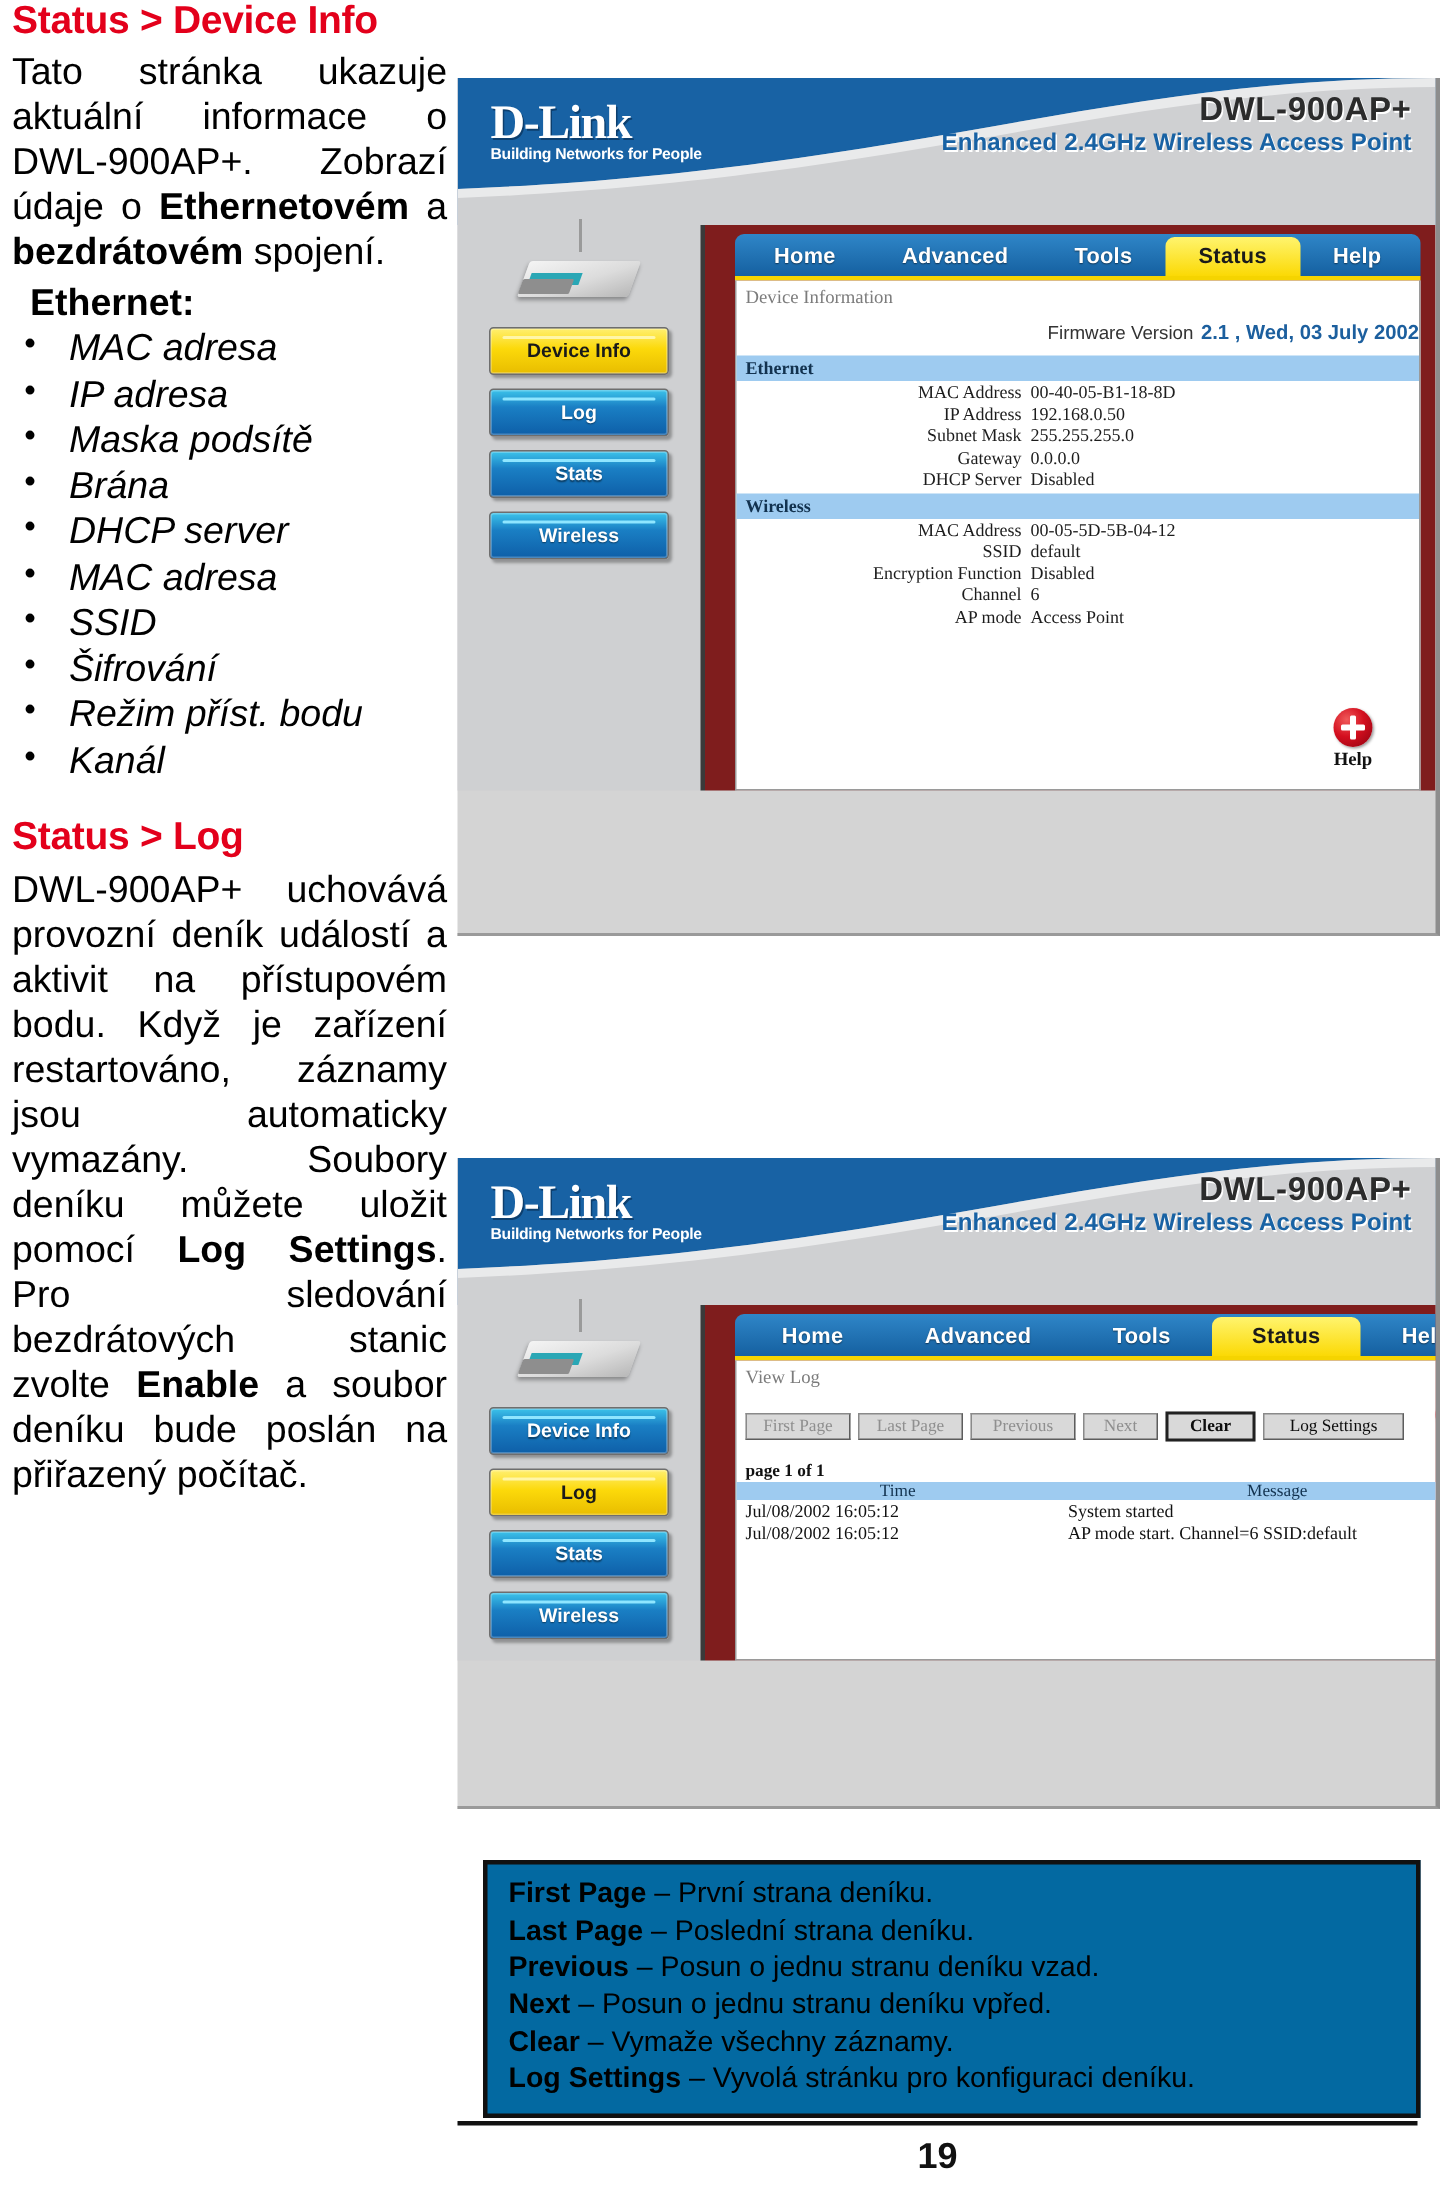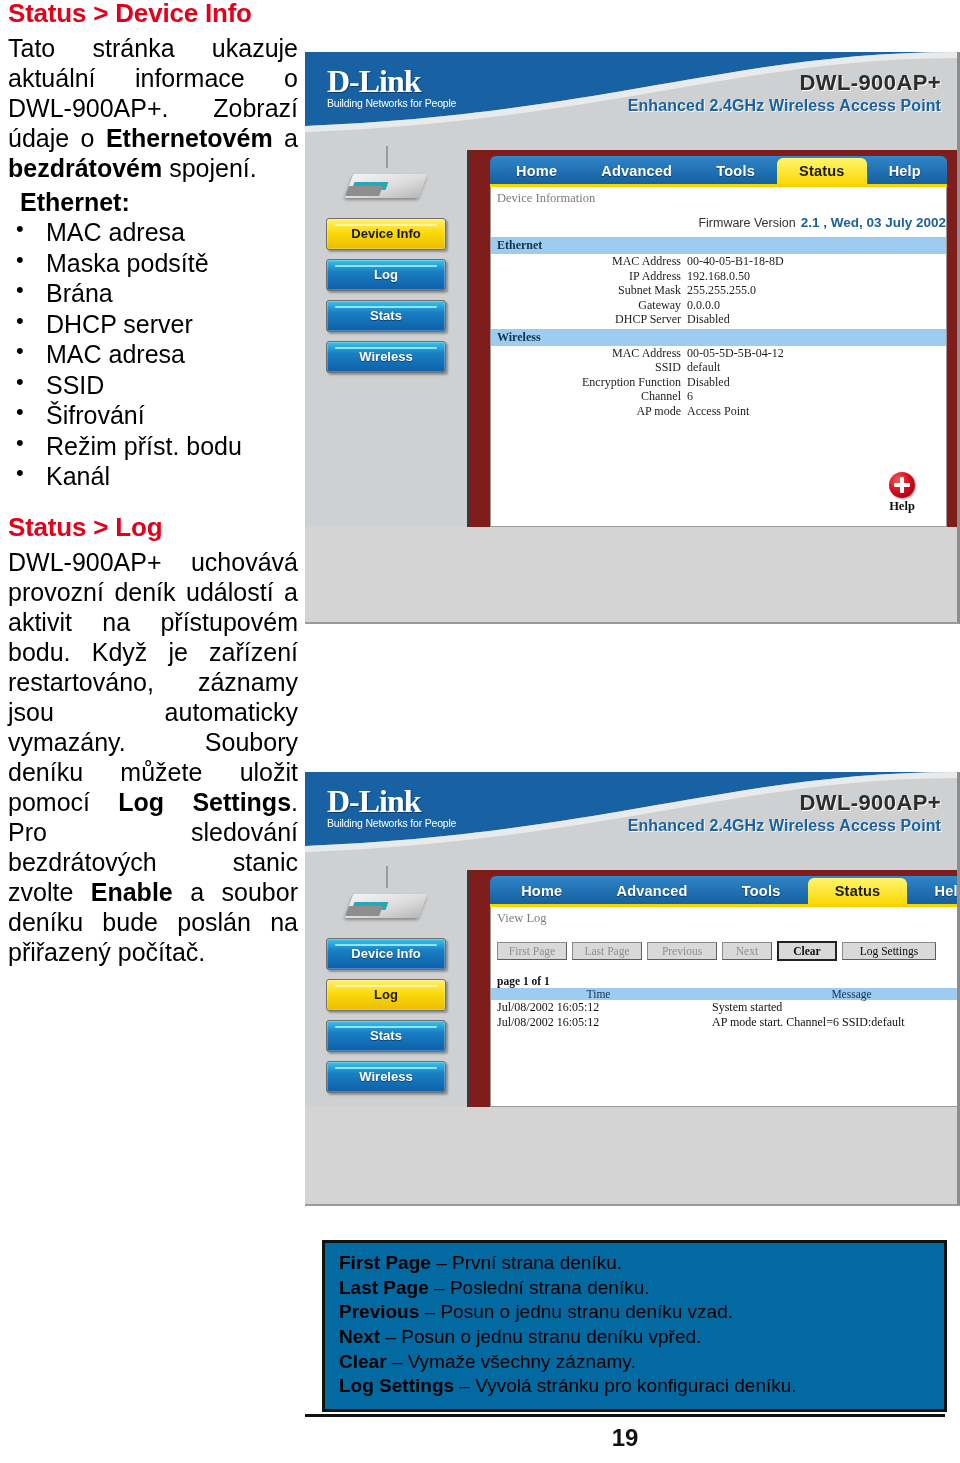--- a/index.html
+++ b/index.html
@@ -38,20 +38,21 @@
   .sub-head{
     font-size:25px;font-weight:bold;margin:4px 0 0 12px;line-height:1.2;
   }
   ul.bul{
     list-style:none;margin:0;padding:0;
   }
   ul.bul li{
     font-size:25px;line-height:1.22;
     position:relative;padding-left:38px;
     white-space:nowrap;
+    font-style:italic;
   }
   ul.bul li:before{
     content:"\2022";
     position:absolute;left:8px;top:-1px;
     font-size:22px;
   }
 
   
   .shot{
     position:absolute;
@@ -76,25 +77,25 @@
   }
   .dlink-logo{
     position:absolute;left:22px;top:14px;color:#fff;z-index:4;
   }
   .dlink-logo .d1{
     font-family:"Liberation Serif", serif;
     font-weight:bold;font-size:32px;line-height:30px;
     letter-spacing:-1px;text-shadow:1px 1px 0 #0d3f6e;
   }
   .dlink-logo .d2{
-    font-size:10.5px;font-weight:normal;line-height:12px;margin-top:1px;
+    font-size:10.5px;font-weight:bold;line-height:12px;margin-top:1px;
     letter-spacing:-0.2px;
   }
   .model{
-    position:absolute;right:16px;top:18px;text-align:right;z-index:4;
+    position:absolute;right:16px;top:8px;text-align:right;z-index:4;
   }
   .model .m1{
     font-size:22px;font-weight:bold;color:#2b2b2b;letter-spacing:0.4px;
     text-shadow:1px 1px 0 #fff;
   }
   .model .m2{
     font-size:16px;font-weight:bold;color:#1862a4;letter-spacing:0.1px;
     margin-top:1px;text-shadow:1px 1px 0 #fff;
   }
 
@@ -278,20 +279,21 @@
   <div class="left-col">
 
     <h1 class="sec-head">Status &gt; Device Info</h1>
 
     <p class="body-par">Tato stránka ukazuje aktuální informace o DWL-900AP+. Zobrazí údaje o <b>Ethernetovém</b> a <b>bezdrátovém</b> spojení.</p>
 
     <div class="sub-head">Ethernet:</div>
 
     <ul class="bul">
       <li>MAC adresa</li>
+      <li>IP adresa</li>
       <li>Maska podsítě</li>
       <li>Brána</li>
       <li>DHCP server</li>
     </ul>
 
 
     <ul class="bul">
       <li>MAC adresa</li>
       <li>SSID</li>
       <li>Šifrování</li>

